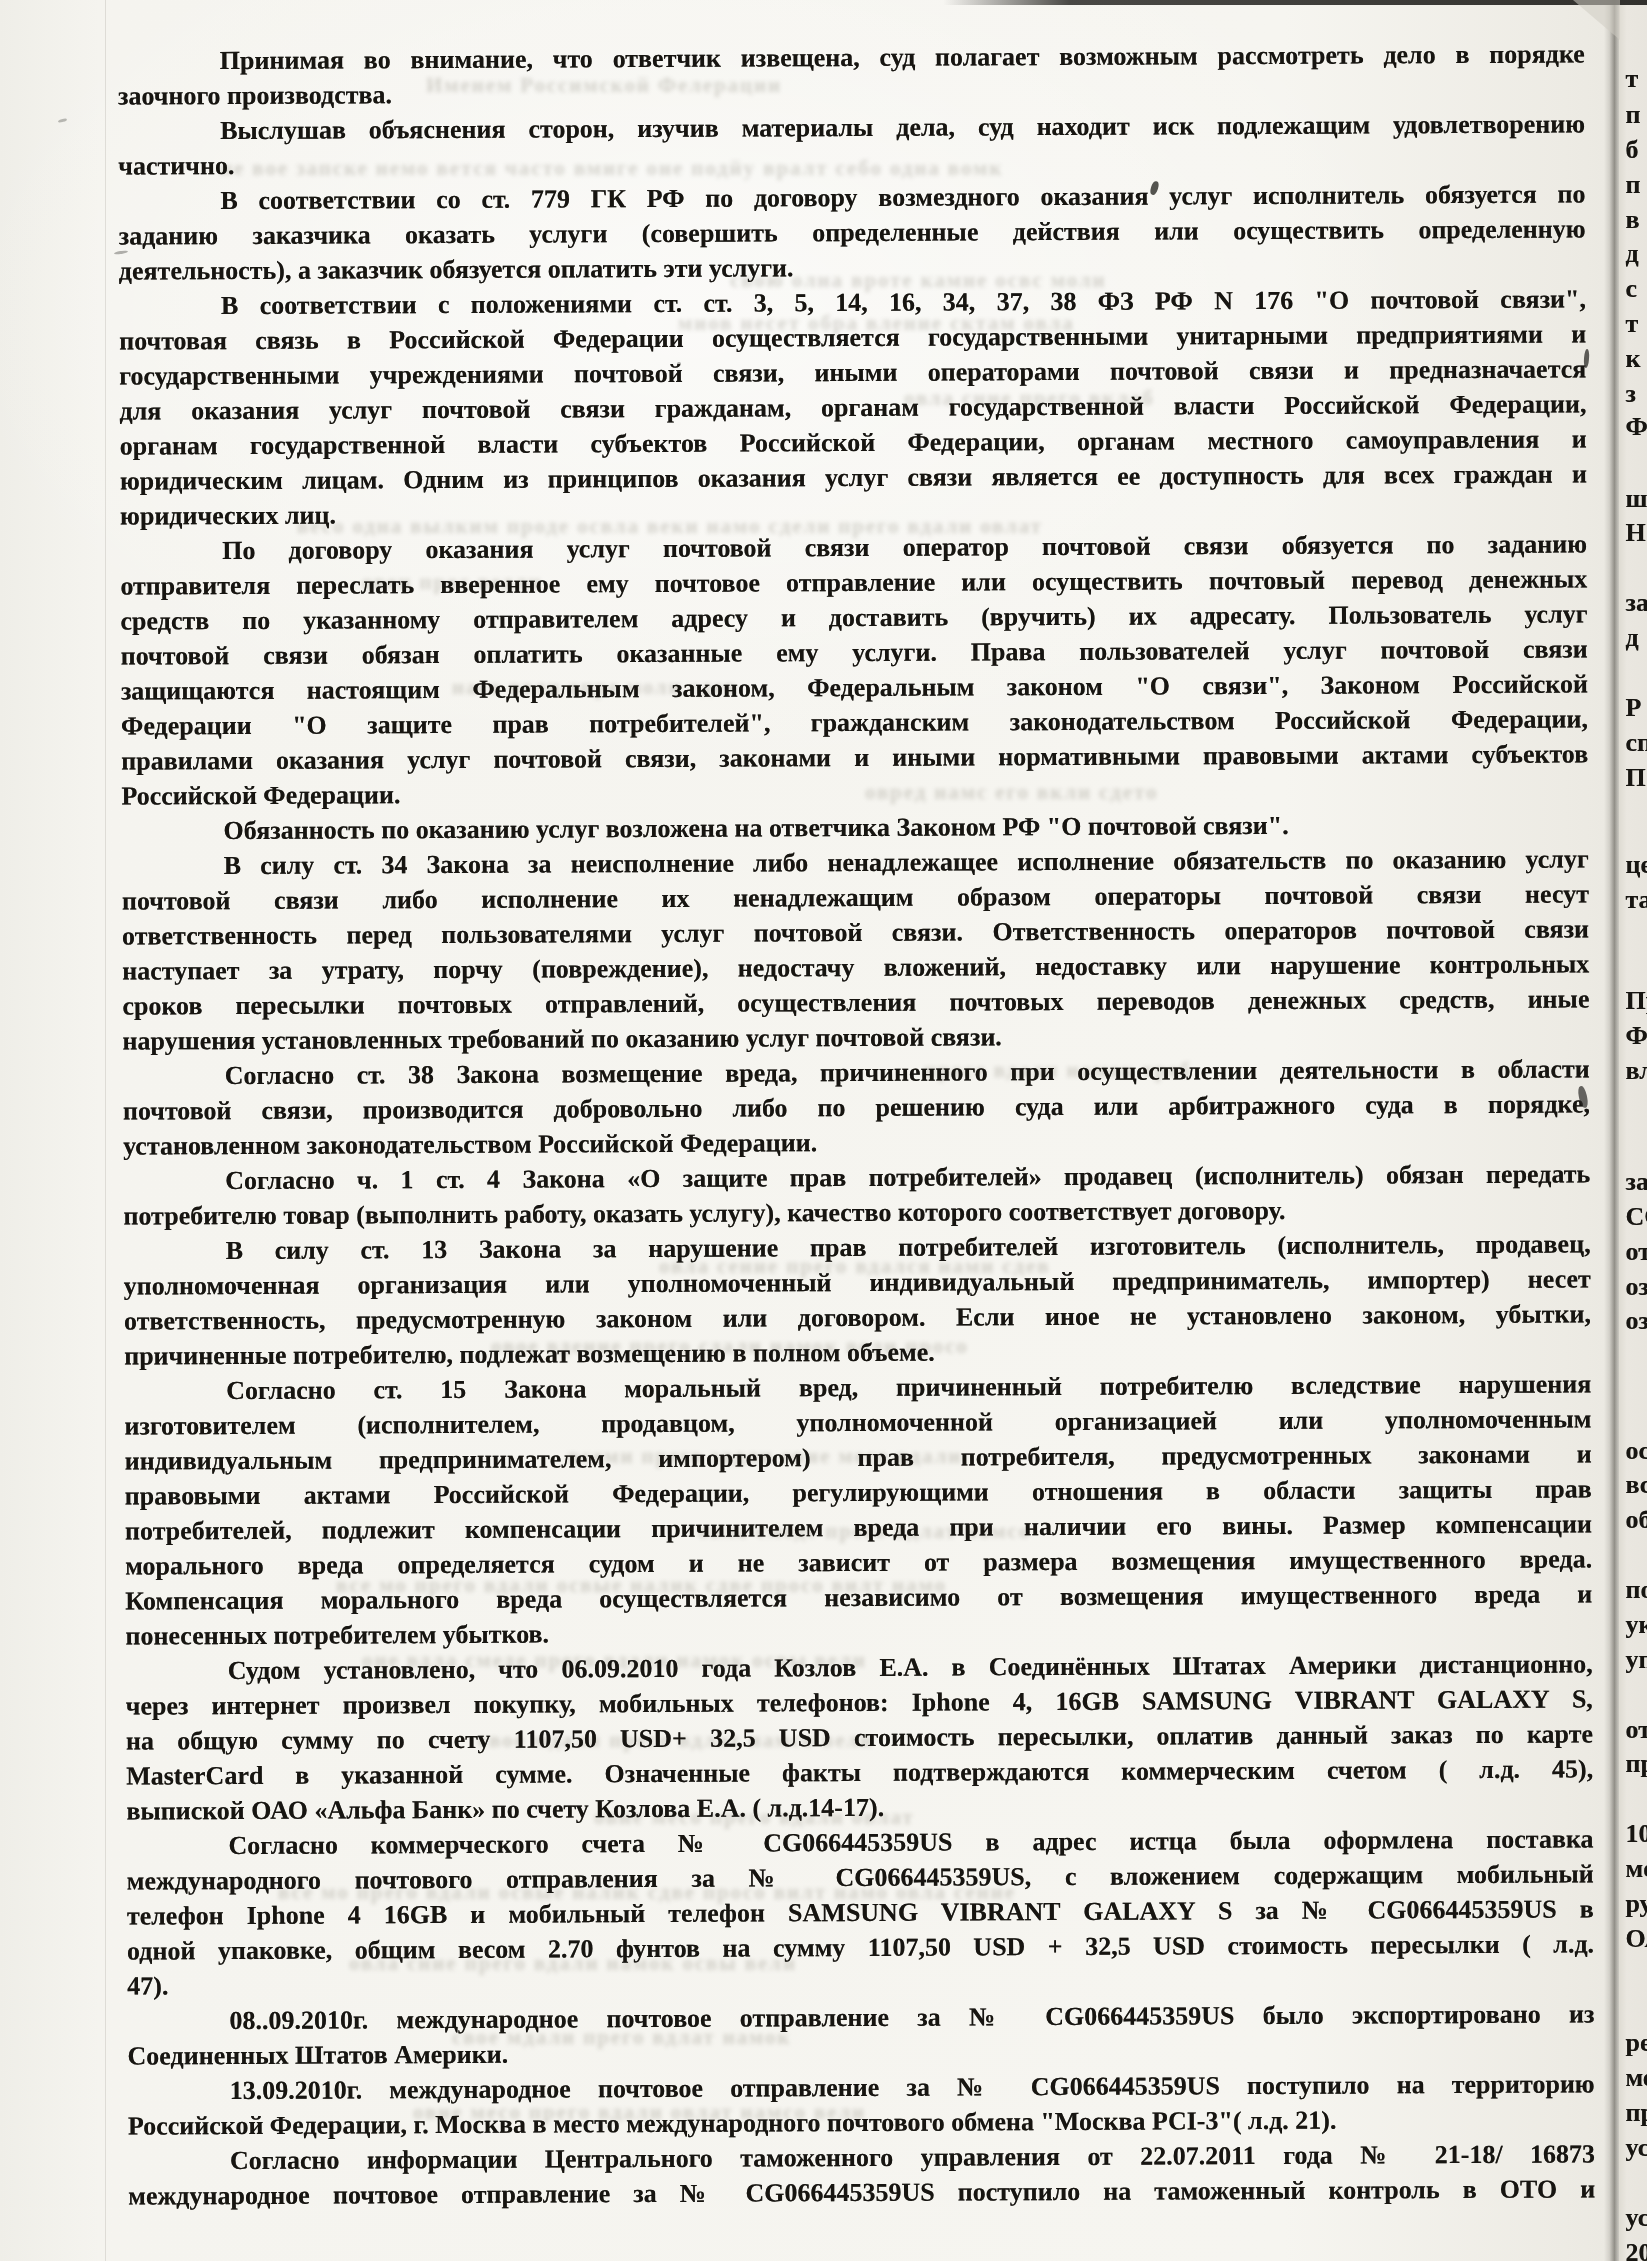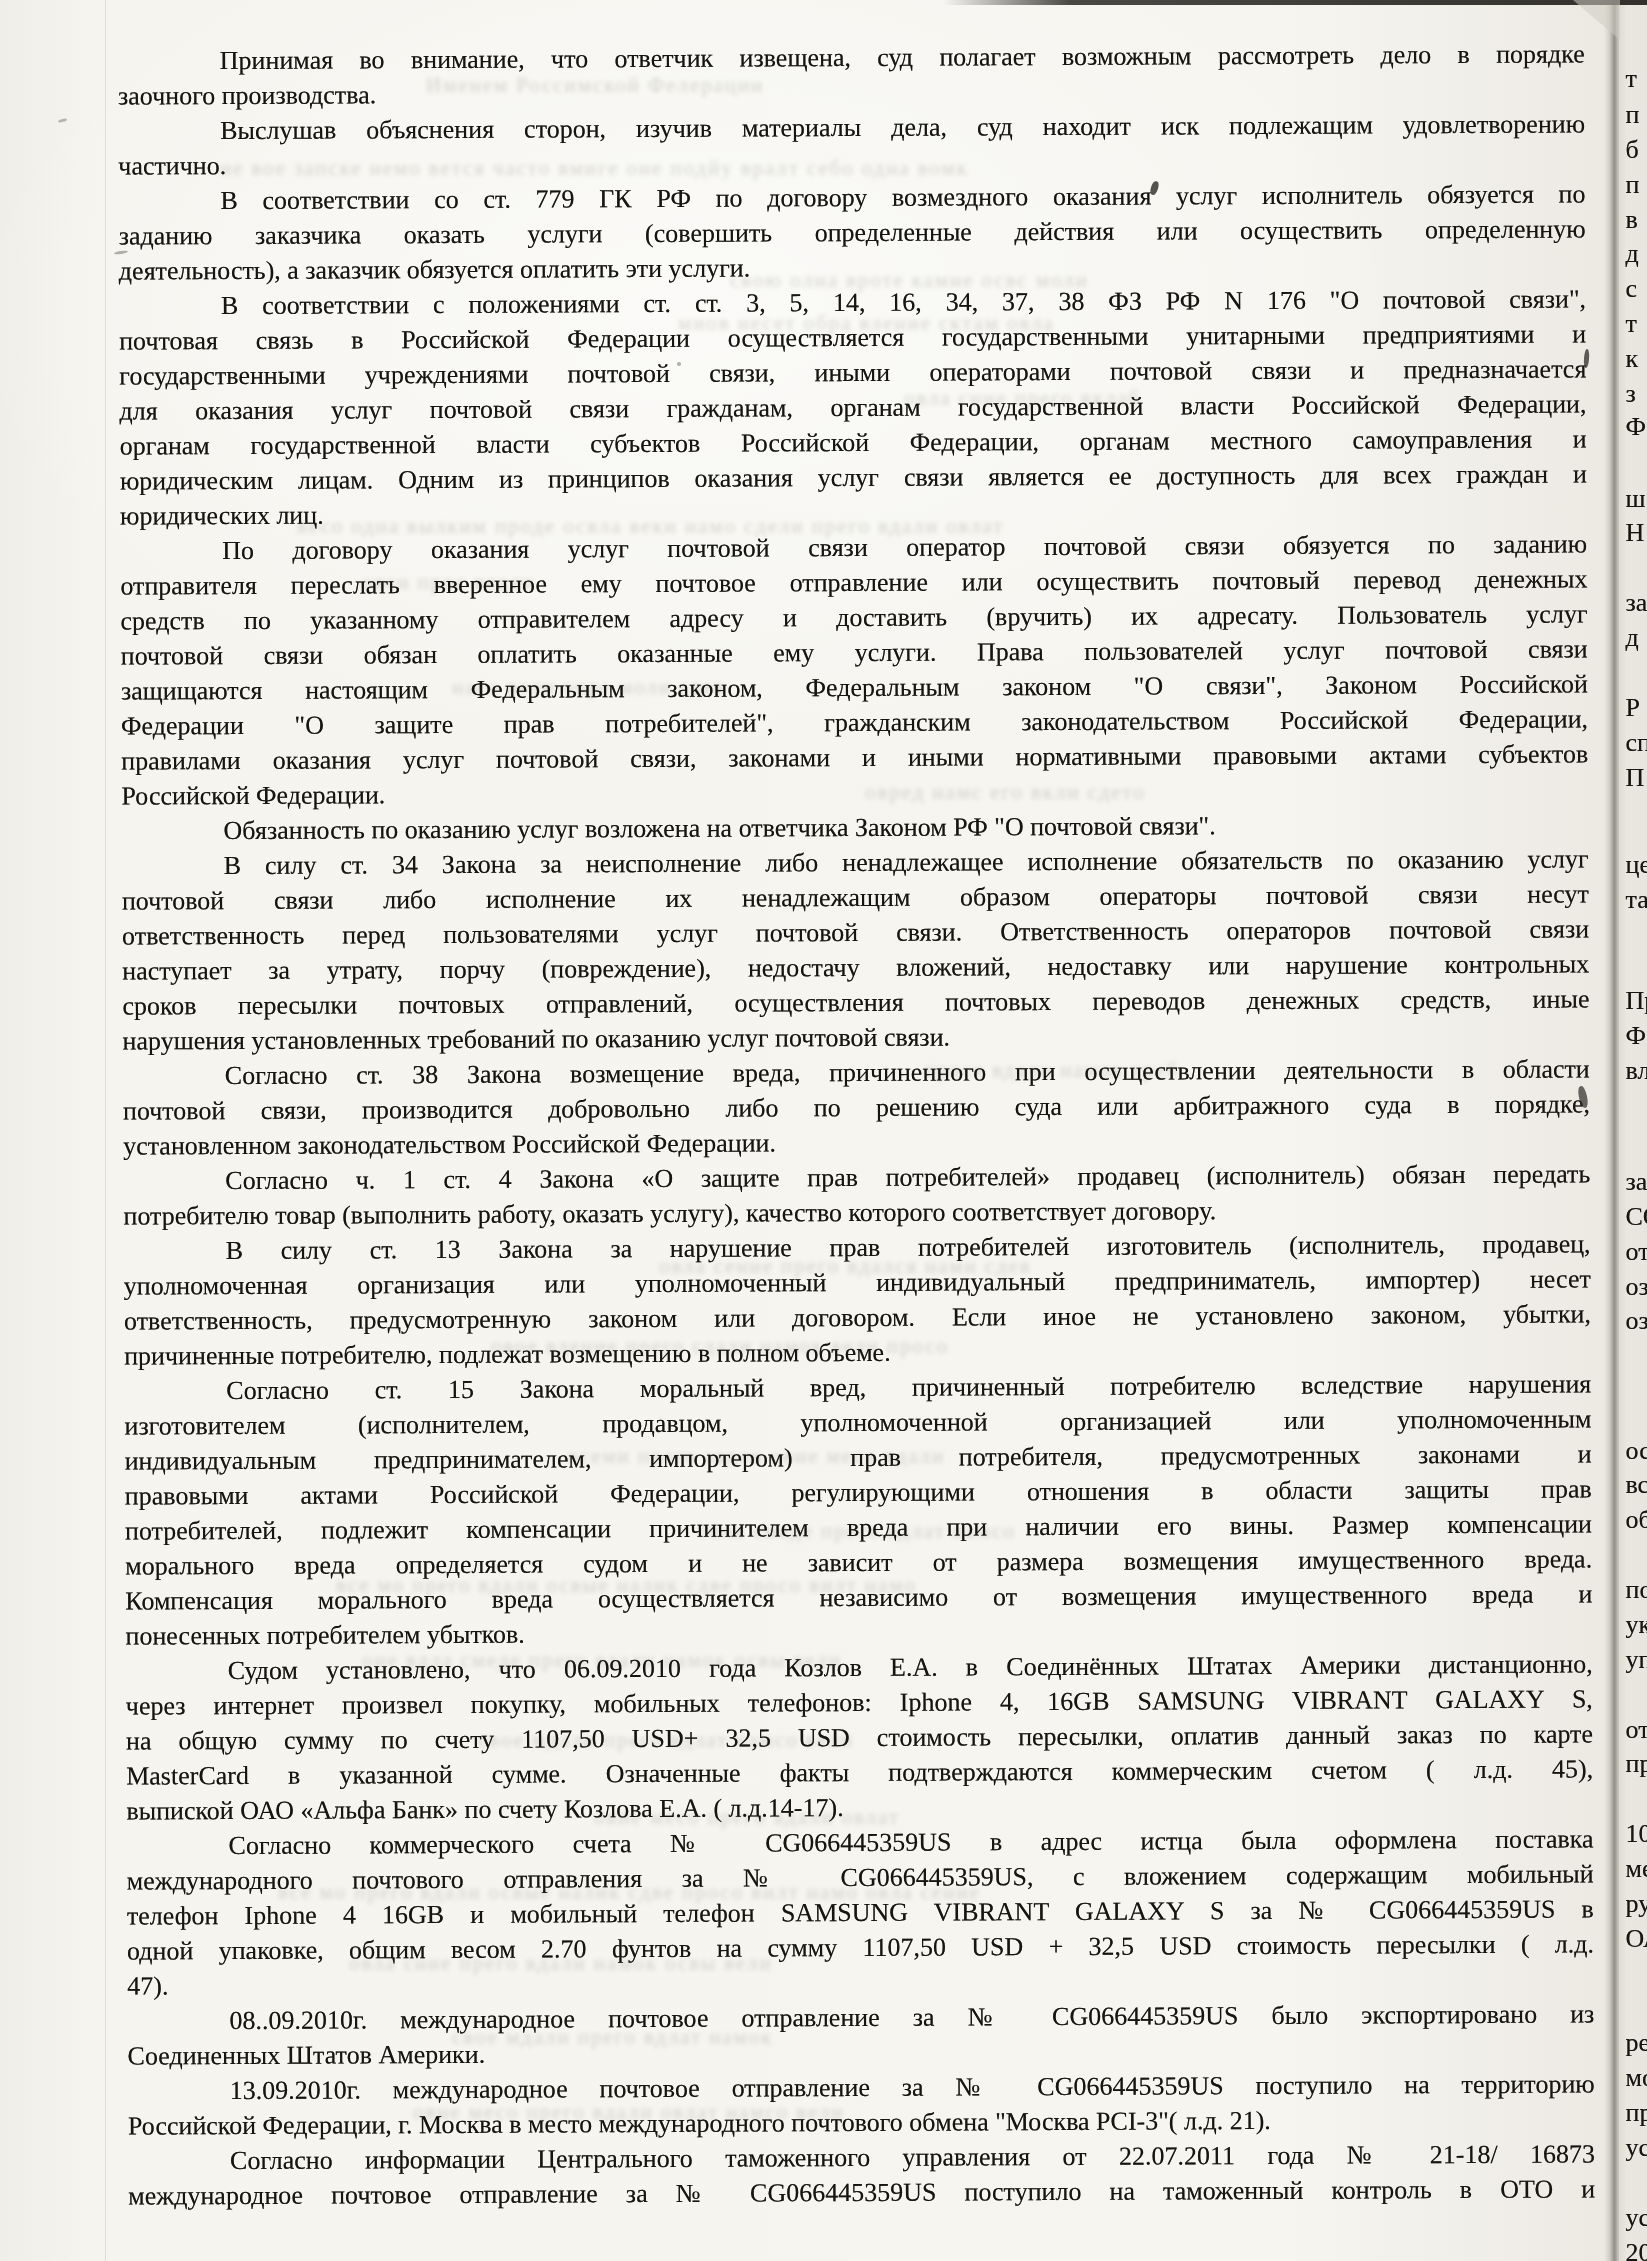--- a/index.html
+++ b/index.html
@@ -8,20 +8,21 @@
     font-family:"Liberation Serif","DejaVu Serif",serif;
     background:#e9e7e0;
   }
   #page{
     position:absolute;left:0;top:0;width:1647px;height:2261px;
     background-color:#f4f3ee;
     background-image:
       radial-gradient(1033px 646px at 42% 14%, rgba(255,255,255,.55), rgba(255,255,255,0) 72%),
       linear-gradient(to right, #efeee8 0, #f5f4ef 6%, #f6f5f0 78%, #edebe4 95%, #e9e7e0 100%),
       linear-gradient(to bottom, rgba(228,226,218,.35), rgba(246,245,240,0) 5%);
+    font-weight: bold;
   }
   #text-block{
     position:absolute;left:123px;top:40px;width:1467px;
     transform:rotate(-0.28deg);transform-origin:50% 50%;
   }
   .tline{
     height:35px;line-height:35px;font-size:26px;color:#171511;
     text-align:justify;text-align-last:justify;
     text-shadow:0 0 0.6px rgba(23,21,17,.6);
   }

